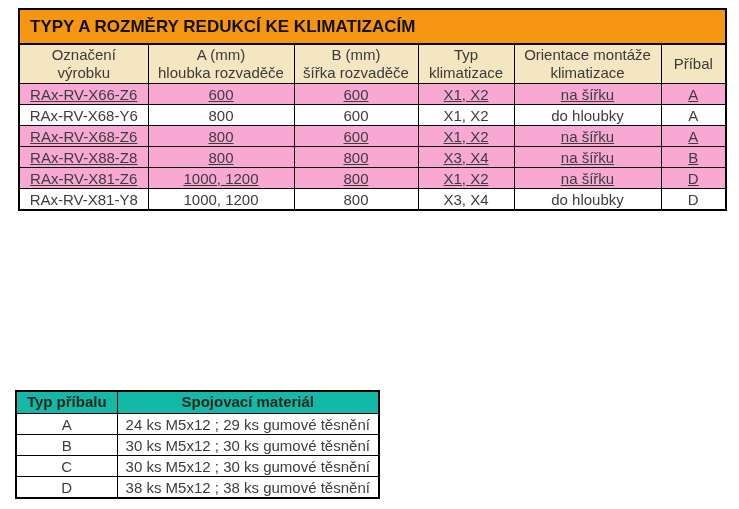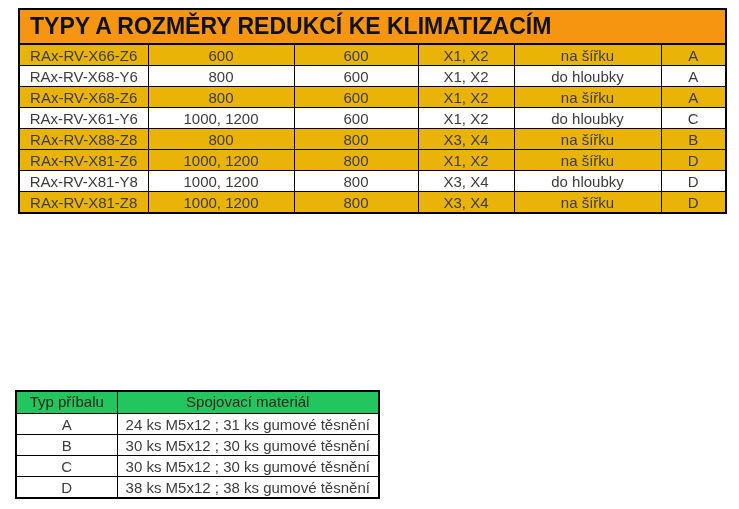--- a/index.html
+++ b/index.html
@@ -32,60 +32,61 @@
     vertical-align: middle;
     font-size: 15px;
     color: #3d3d3d;
     padding: 0 4px;
     overflow: hidden;
   }
   .title-row td {
     background: #f6950f;
     color: #111111;
     font-weight: bold;
-    font-size: 23px;
+    font-size: 17px;
     text-align: left;
     padding: 0 10px;
     height: 33px;
     border-bottom: 2px solid #000;
   }
   .header-row th {
     background: #f4e6c0;
     font-weight: normal;
     color: #3a3a3a;
     height: 38px;
     line-height: 1.22;
     white-space: pre-line;
   }
   .main-table tbody td {
     height: 20px;
     background: #ffffff;
   }
   .main-table tbody tr.alt td {
-    background: #eab308;
+    background: #f9a8d4;
+    text-decoration: underline;
   }
   
   .acc-table {
     left: 15px;
     top: 390px;
     width: 363px;
     border: 2px solid #000;
   }
   .acc-table th, .acc-table td {
     border: 1px solid #000;
     text-align: center;
     vertical-align: middle;
     font-size: 15px;
     color: #3d3d3d;
     padding: 0 4px;
     overflow: hidden;
   }
   .acc-table thead th {
-    background: #22c55e;
-    font-weight: normal;
+    background: #14b8a6;
+    font-weight: bold;
     color: #2c2820;
     height: 21px;
   }
   .acc-table tbody td {
     height: 20px;
     background: #ffffff;
   }
 </style>
 </head>
 <body>
@@ -96,20 +97,33 @@
     <col style="width:146px">
     <col style="width:124px">
     <col style="width:96px">
     <col style="width:147px">
     <col style="width:65px">
   </colgroup>
   <thead>
     <tr class="title-row">
       <td colspan="6">TYPY A ROZMĚRY REDUKCÍ KE KLIMATIZACÍM</td>
     </tr>
+    <tr class="header-row">
+      <th>Označení
+výrobku</th>
+      <th>A (mm)
+hloubka rozvaděče</th>
+      <th>B (mm)
+šířka rozvaděče</th>
+      <th>Typ
+klimatizace</th>
+      <th>Orientace montáže
+klimatizace</th>
+      <th>Příbal</th>
+    </tr>
   </thead>
   <tbody>
       <tr class="alt">
         <td>RAx-RV-X66-Z6</td>
         <td>600</td>
         <td>600</td>
         <td>X1, X2</td>
         <td>na šířku</td>
         <td>A</td>
       </tr>
@@ -122,28 +136,20 @@
         <td>A</td>
       </tr>
       <tr class="alt">
         <td>RAx-RV-X68-Z6</td>
         <td>800</td>
         <td>600</td>
         <td>X1, X2</td>
         <td>na šířku</td>
         <td>A</td>
       </tr>
-      <tr>
-        <td>RAx-RV-X61-Y6</td>
-        <td>1000, 1200</td>
-        <td>600</td>
-        <td>X1, X2</td>
-        <td>do hloubky</td>
-        <td>C</td>
-      </tr>
       <tr class="alt">
         <td>RAx-RV-X88-Z8</td>
         <td>800</td>
         <td>800</td>
         <td>X3, X4</td>
         <td>na šířku</td>
         <td>B</td>
       </tr>
       <tr class="alt">
         <td>RAx-RV-X81-Z6</td>
@@ -152,48 +158,40 @@
         <td>X1, X2</td>
         <td>na šířku</td>
         <td>D</td>
       </tr>
       <tr>
         <td>RAx-RV-X81-Y8</td>
         <td>1000, 1200</td>
         <td>800</td>
         <td>X3, X4</td>
         <td>do hloubky</td>
-        <td>D</td>
-      </tr>
-      <tr class="alt">
-        <td>RAx-RV-X81-Z8</td>
-        <td>1000, 1200</td>
-        <td>800</td>
-        <td>X3, X4</td>
-        <td>na šířku</td>
         <td>D</td>
       </tr>
     </tbody>
 </table>
 
 <table class="acc-table">
   <colgroup>
     <col style="width:101px">
     <col style="width:262px">
   </colgroup>
   <thead>
     <tr class="header-row">
       <th>Typ příbalu</th>
       <th>Spojovací materiál</th>
     </tr>
   </thead>
   <tbody>
       <tr>
         <td>A</td>
-        <td>24 ks M5x12 ; 31 ks gumové těsnění</td>
+        <td>24 ks M5x12 ; 29 ks gumové těsnění</td>
       </tr>
       <tr>
         <td>B</td>
         <td>30 ks M5x12 ; 30 ks gumové těsnění</td>
       </tr>
       <tr>
         <td>C</td>
         <td>30 ks M5x12 ; 30 ks gumové těsnění</td>
       </tr>
       <tr>

